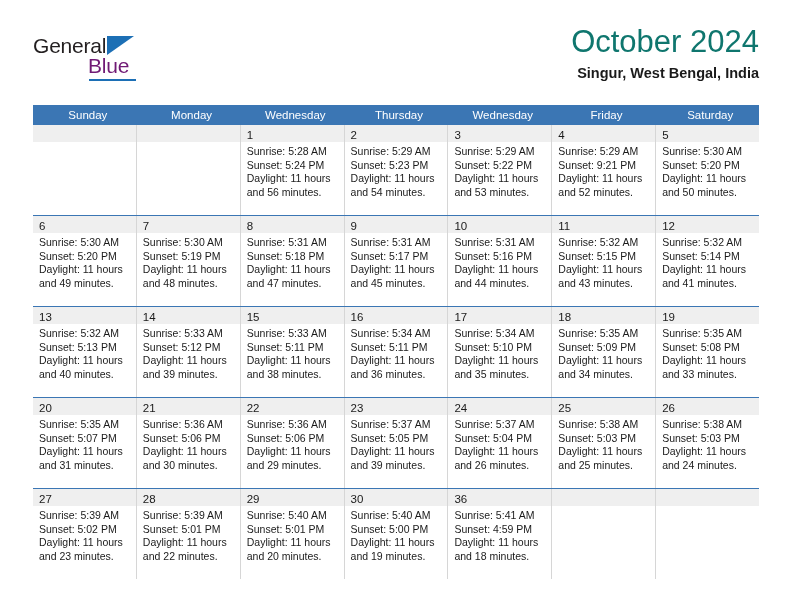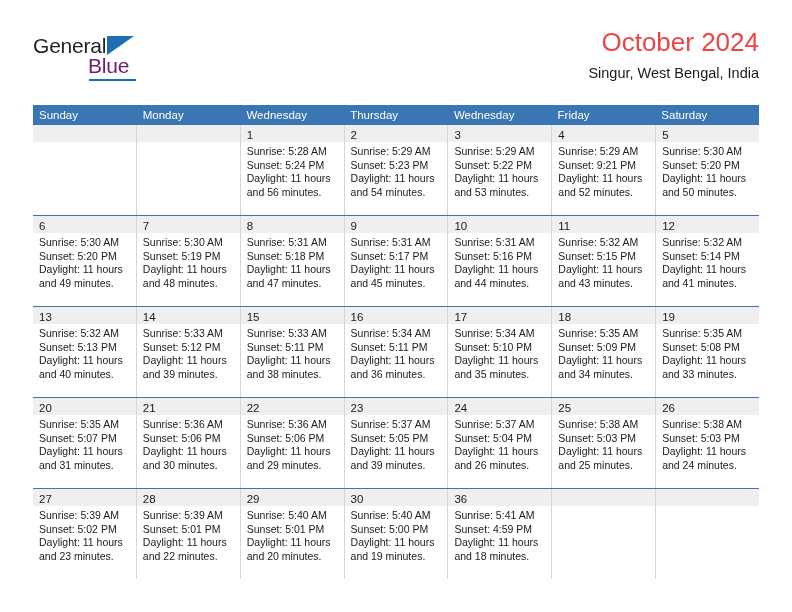--- a/index.html
+++ b/index.html
@@ -72,31 +72,32 @@
     background: #1c6fb5;
   }
 
   .title-block {
     position: absolute;
     right: 0px;
     top: 0px;
     text-align: right;
   }
   .cal-title {
-    font-size: 26px;
-    color: #ef4444;
+    font-size: 31px;
+    color: #0f766e;
     line-height: 32px;
     white-space: nowrap;
   }
   .cal-subtitle {
     font-size: 14.5px;
     color: #1a1a1a;
     line-height: 22px;
     margin-top: 4px;
     white-space: nowrap;
+    font-weight: bold;
   }
 
   
   .calendar {
     position: absolute;
     left: 33px;
     top: 105px;
     width: 726px;
   }
   .weekday-row {
@@ -106,20 +107,21 @@
   }
   .weekday {
     flex: 1 1 0;
     color: #ffffff;
     font-size: 11.5px;
     line-height: 20px;
     padding-left: 6px;
     box-sizing: border-box;
     white-space: nowrap;
     overflow: hidden;
+    text-align: center;
   }
 
   .week {
     display: flex;
     height: 90px;
     border-top: 1px solid #3b76b4;
   }
   .week.first {
     border-top: none;
   }

